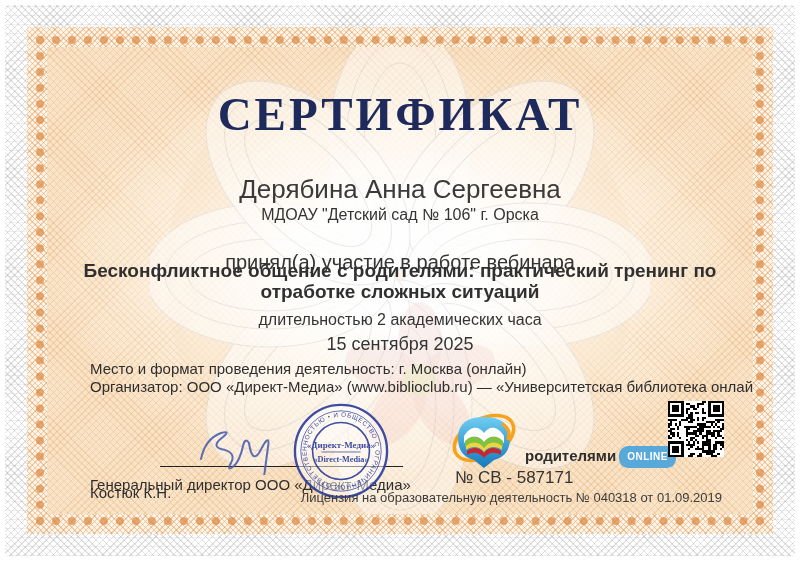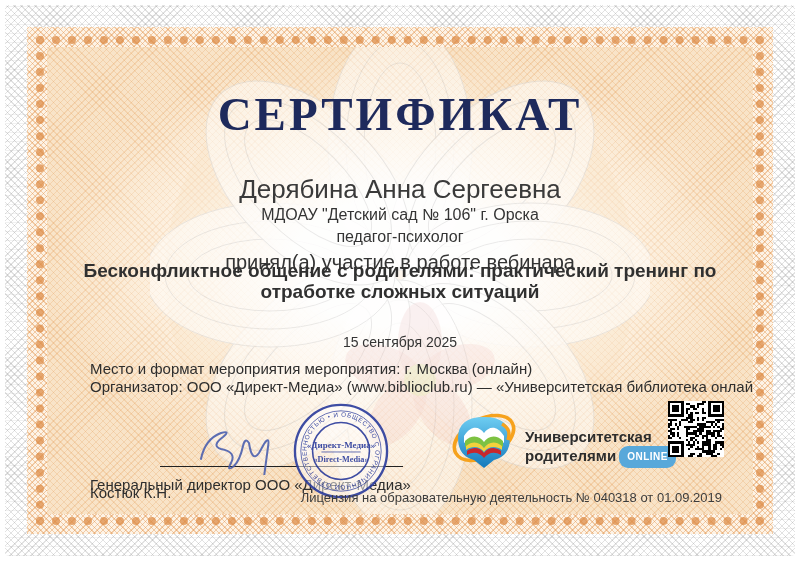--- a/index.html
+++ b/index.html
@@ -31,21 +31,21 @@
   
   .abs{position:absolute;left:0;width:100%;text-align:center;color:#343434;}
   .title{top:40px;font-family:"Liberation Serif","DejaVu Serif",serif;font-weight:bold;
          font-size:47px;letter-spacing:3px;color:#1e2a5c;}
   .name{top:127px;font-size:26px;color:#3a3a3a;}
   .org{top:159px;font-size:16px;}
   .position{top:181px;font-size:16px;}
   .participation{top:204px;font-size:20px;}
   .webinar{top:213px;left:33px;width:640px;font-size:19px;font-weight:bold;line-height:21px;color:#303030;text-align:center;}
   .duration{top:264px;font-size:16px;}
-  .date{top:287px;font-size:14px;}
+  .date{top:287px;font-size:18px;}
   .left-line{position:absolute;left:43px;font-size:15px;color:#2e2e2e;white-space:nowrap;}
   .location{top:313px;}
   .organizer{top:331px;}
   .sign-name{top:401px;margin-top:36px;}
   .sign-rule{position:absolute;left:113px;top:419px;width:243px;border-bottom:1.5px solid #222;}
   .signature-svg{position:absolute;left:140px;top:368px;width:130px;height:60px;}
   .director{top:429px;}
   .stamp-svg{position:absolute;left:245px;top:355px;width:98px;height:98px;opacity:.92;}
   .logo-svg{position:absolute;left:401px;top:363px;width:72px;height:62px;}
   .logo-text{position:absolute;left:478px;top:381px;font-size:15px;font-weight:bold;color:#2d2d2d;line-height:18px;}
@@ -119,26 +119,26 @@
             <ellipse cx="0" cy="-38" rx="22" ry="40" transform="rotate(288)"></ellipse>
           </g>
           <circle r="16" fill="#cdd77f" opacity="0.8"></circle>
         </g>
       </g>
     </svg>
 
     <div class="abs name">Дерябина Анна Сергеевна</div>
     <div class="abs title">СЕРТИФИКАТ</div>
     <div class="abs org">МДОАУ "Детский сад № 106" г. Орска</div>
-    <div class="abs position">педагог-психолог</div>
     <div class="abs participation">принял(а) участие в работе вебинара</div>
     <div class="abs webinar">Бесконфликтное общение с родителями: практический тренинг по отработке сложных ситуаций</div>
+    <div class="abs duration">длительностью 2 академических часа</div>
     <div class="abs date">15 сентября 2025</div>
 
-    <div class="left-line location">Место и формат мероприятия мероприятия: г. Москва (онлайн)</div>
+    <div class="left-line location">Место и формат проведения деятельность: г. Москва (онлайн)</div>
     <div class="left-line organizer">Организатор: ООО «Директ-Медиа» (www.biblioclub.ru) — «Университетская библиотека онлайн»</div>
 
     <div class="left-line sign-name">Костюк К.Н.</div>
     <div class="sign-rule"></div>
     <svg class="signature-svg" viewBox="0 0 130 60">
       <path d="M14 44 q4 -20 20 -26 q10 -3 2 4 q-12 9 -2 12 q16 3 10 14 q-5 9 3 3 q6 -6 9 -20 q2 -9 6 -3 q3 20 10 10 l5 -9 q6 -9 4 3 l-4 30" fill="none" stroke="#4a5fae" stroke-width="2" stroke-linecap="round" opacity="0.9"></path>
     </svg>
     <div class="left-line director">Генеральный директор ООО «Директ-Медиа»</div>
 
     <svg class="stamp-svg" viewBox="0 0 100 100">
@@ -165,24 +165,25 @@
       </defs>
       <ellipse cx="36" cy="28" rx="32" ry="19" fill="none" stroke="#f6a21d" stroke-width="3.6" transform="rotate(-28 36 28)"></ellipse>
       <path d="M10 28 Q10 7 36 7 Q62 7 62 28 Q62 46 46 50 L36 58 L26 50 Q10 46 10 28 Z" fill="url(#blobGrad)"></path>
       <path d="M16 26 C23 15 31 16 36 23 C41 16 49 15 56 26 L56 33 C48 25 40 27 36 33 C32 27 24 25 16 33 Z" fill="#ffffff"></path>
       <path d="M17 31 C24 24 32 26 36 32 C40 26 48 24 55 31 L55 37 C47 31 40 33 36 38 C32 33 25 31 17 37 Z" fill="#7dc242"></path>
       <path d="M18 36 C25 30 32 32 36 38 C40 32 47 30 54 36 L54 40 C47 35 40 37 36 42 C32 37 25 35 18 40 Z" fill="#f3d23c"></path>
       <path d="M19 41 C26 36 32 38 36 43 C40 38 46 36 53 41 L53 45 C46 41 40 43 36 48 C32 43 26 41 19 45 Z" fill="#c9272d"></path>
       <path d="M54 14 a30 18 -28 0 1 6 16" fill="none" stroke="#f6a21d" stroke-width="3.6"></path>
     </svg>
     <div class="logo-text">
-      <span>Университетская</span><br>
+      <br>
       <span>родителями</span><span class="online-badge">ONLINE</span>
     </div>
 
+    <div class="cert-number">№ СВ - 587171</div>
     <div class="license">Лицензия на образовательную деятельность № 040318 от 01.09.2019</div>
 
     <svg class="qr" id="qr-svg" viewBox="0 0 25 25" shape-rendering="crispEdges">
         <rect x="15" y="0" width="1" height="1" fill="#000"></rect>
         <rect x="16" y="0" width="1" height="1" fill="#000"></rect>
         <rect x="8" y="1" width="1" height="1" fill="#000"></rect>
         <rect x="9" y="1" width="1" height="1" fill="#000"></rect>
         <rect x="13" y="1" width="1" height="1" fill="#000"></rect>
         <rect x="14" y="1" width="1" height="1" fill="#000"></rect>
         <rect x="15" y="1" width="1" height="1" fill="#000"></rect>

